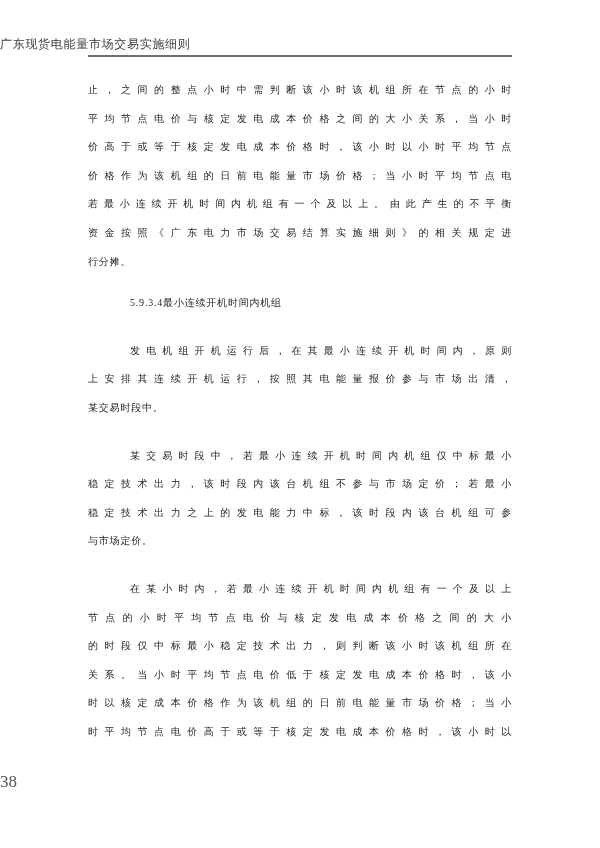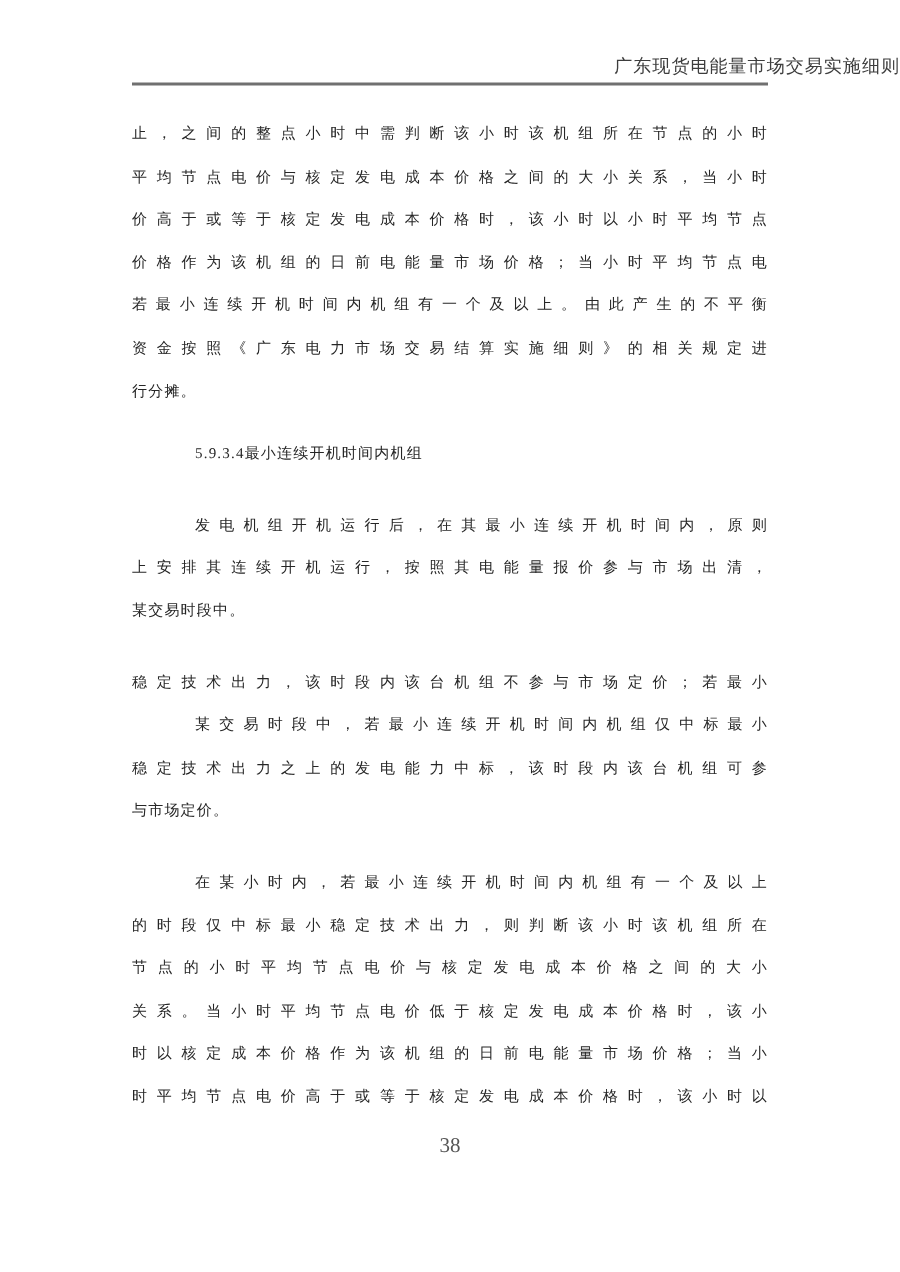--- a/index.html
+++ b/index.html
@@ -14,21 +14,21 @@
   .page {
     position: relative;
     width: 600px;
     height: 848px;
     background: var(--page-bg);
     font-family: "Liberation Serif", "DejaVu Serif", serif;
     overflow: hidden;
   }
   .header-title {
     padding-top: 37px;
-    text-align: right;
+    text-align: left;
     font-size: 12px;
     letter-spacing: 0.7px;
     color: var(--header-color);
     line-height: 14px;
   }
   .header-rule {
     margin: 4px 88px 0 88px;
     border-top: 2px solid var(--rule-color);
     height: 0;
   }
@@ -53,23 +53,22 @@
     text-align-last: justify;
     text-justify: inter-character;
   }
   .line.indent { padding-left: 42px; font-family: Liberation Serif, serif; }
   .paragraph + .paragraph { margin-top: 19px; }
   .paragraph.heading { margin-top: 13px; }
   .footer {
     position: absolute;
     left: 0;
     right: 0;
-    bottom: 75px;
-    text-align: center;
-    font-size: 14px;
+    bottom: 56px;
+    font-size: 17px;
     color: var(--footer-color);
   }
 </style>
 </head>
 <body>
 
 <div class="page">
   <div class="header">
     <div class="header-title">广东现货电能量市场交易实施细则</div>
     <div class="header-rule"></div>
@@ -87,29 +86,29 @@
       </div>
       <div class="paragraph heading">
         <div class="line indent">5.9.3.4最小连续开机时间内机组</div>
       </div>
       <div class="paragraph">
         <div class="line justify indent">发电机组开机运行后，在其最小连续开机时间内，原则</div>
         <div class="line justify">上安排其连续开机运行，按照其电能量报价参与市场出清，</div>
         <div class="line">某交易时段中。</div>
       </div>
       <div class="paragraph">
+        <div class="line justify indent">某交易时段中，若最小连续开机时间内机组仅中标最小</div>
         <div class="line justify">稳定技术出力，该时段内该台机组不参与市场定价；若最小</div>
-        <div class="line justify indent">某交易时段中，若最小连续开机时间内机组仅中标最小</div>
         <div class="line justify">稳定技术出力之上的发电能力中标，该时段内该台机组可参</div>
         <div class="line">与市场定价。</div>
       </div>
       <div class="paragraph">
         <div class="line justify indent">在某小时内，若最小连续开机时间内机组有一个及以上</div>
+        <div class="line justify">节点的小时平均节点电价与核定发电成本价格之间的大小</div>
         <div class="line justify">的时段仅中标最小稳定技术出力，则判断该小时该机组所在</div>
-        <div class="line justify">节点的小时平均节点电价与核定发电成本价格之间的大小</div>
         <div class="line justify">关系。当小时平均节点电价低于核定发电成本价格时，该小</div>
         <div class="line justify">时以核定成本价格作为该机组的日前电能量市场价格；当小</div>
         <div class="line justify">时平均节点电价高于或等于核定发电成本价格时，该小时以</div>
       </div>
     </div>
 
   <div class="footer">
     <span>38</span>
   </div>
 </div>

